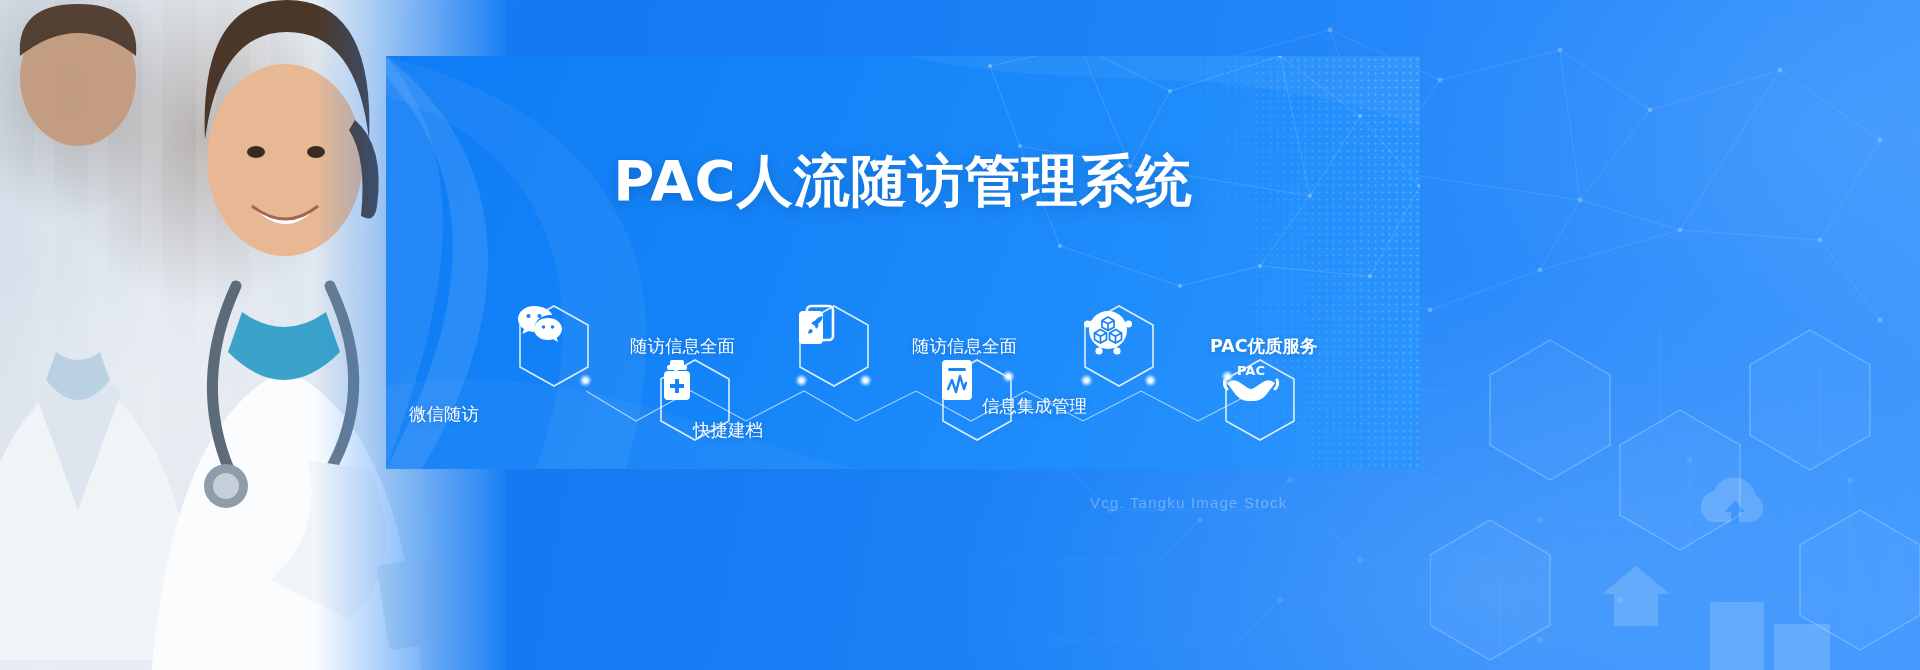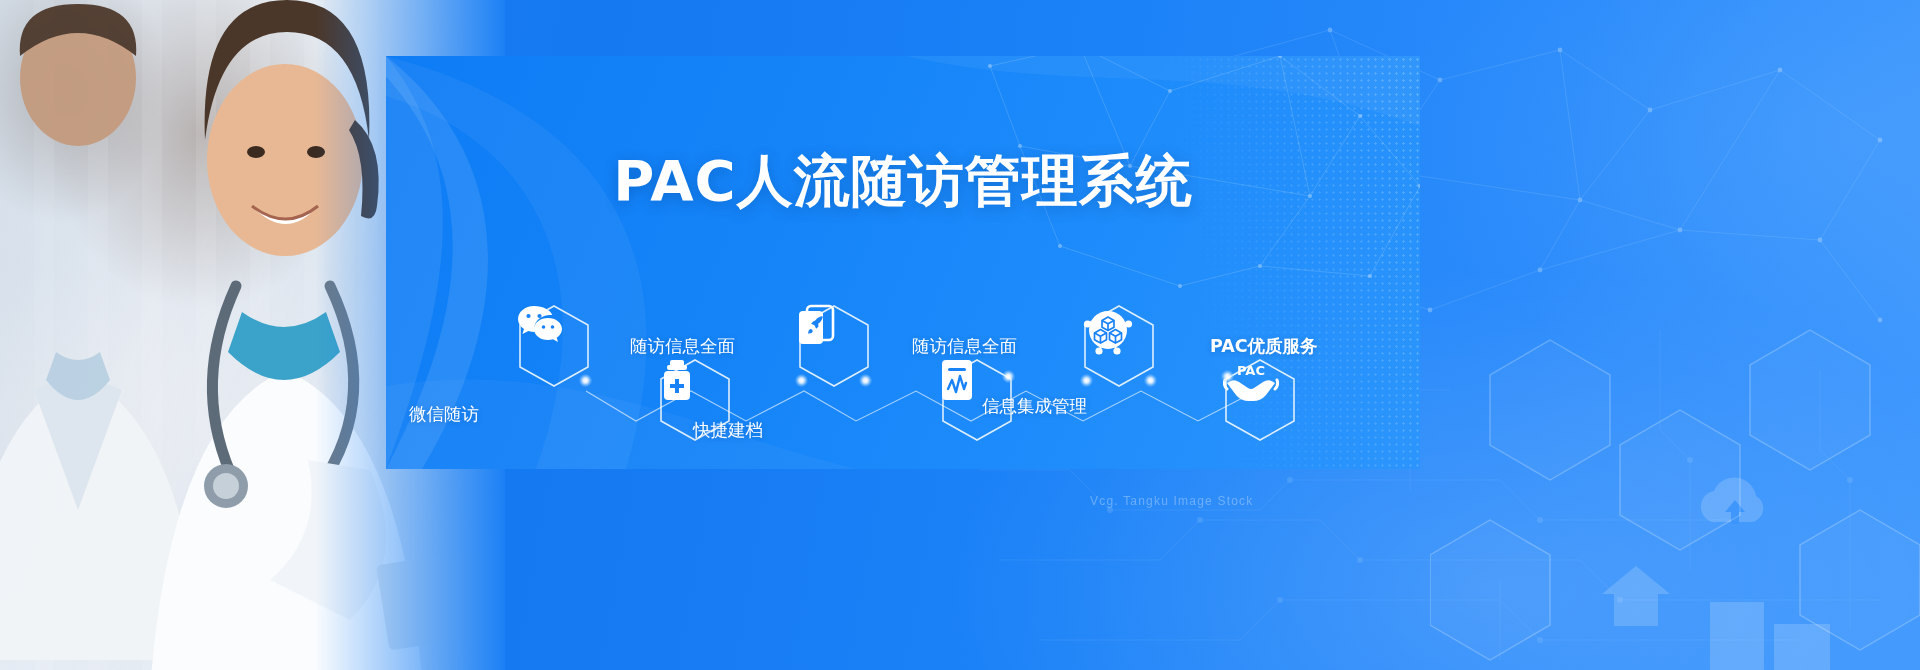--- a/index.html
+++ b/index.html
@@ -124,21 +124,21 @@
 
   .spark {
     position:absolute; width:13px; height:13px; border-radius:50%;
     background:radial-gradient(circle, rgba(255,255,255,1) 0%, rgba(255,255,255,.85) 26%, rgba(170,215,255,.45) 52%, rgba(170,215,255,0) 75%);
   }
 
   
   .watermark {
     position:absolute; left:1090px; top:494px;
     color:rgba(255,255,255,.30);
-    font-size:12px; letter-spacing:1.2px;
+    font-size:15px; letter-spacing:1.2px;
     font-family:"Liberation Sans",sans-serif;
     white-space:nowrap;
   }
 
   
   .ghost { position:absolute; opacity:.17; }
 </style>
 </head>
 <body>
 

